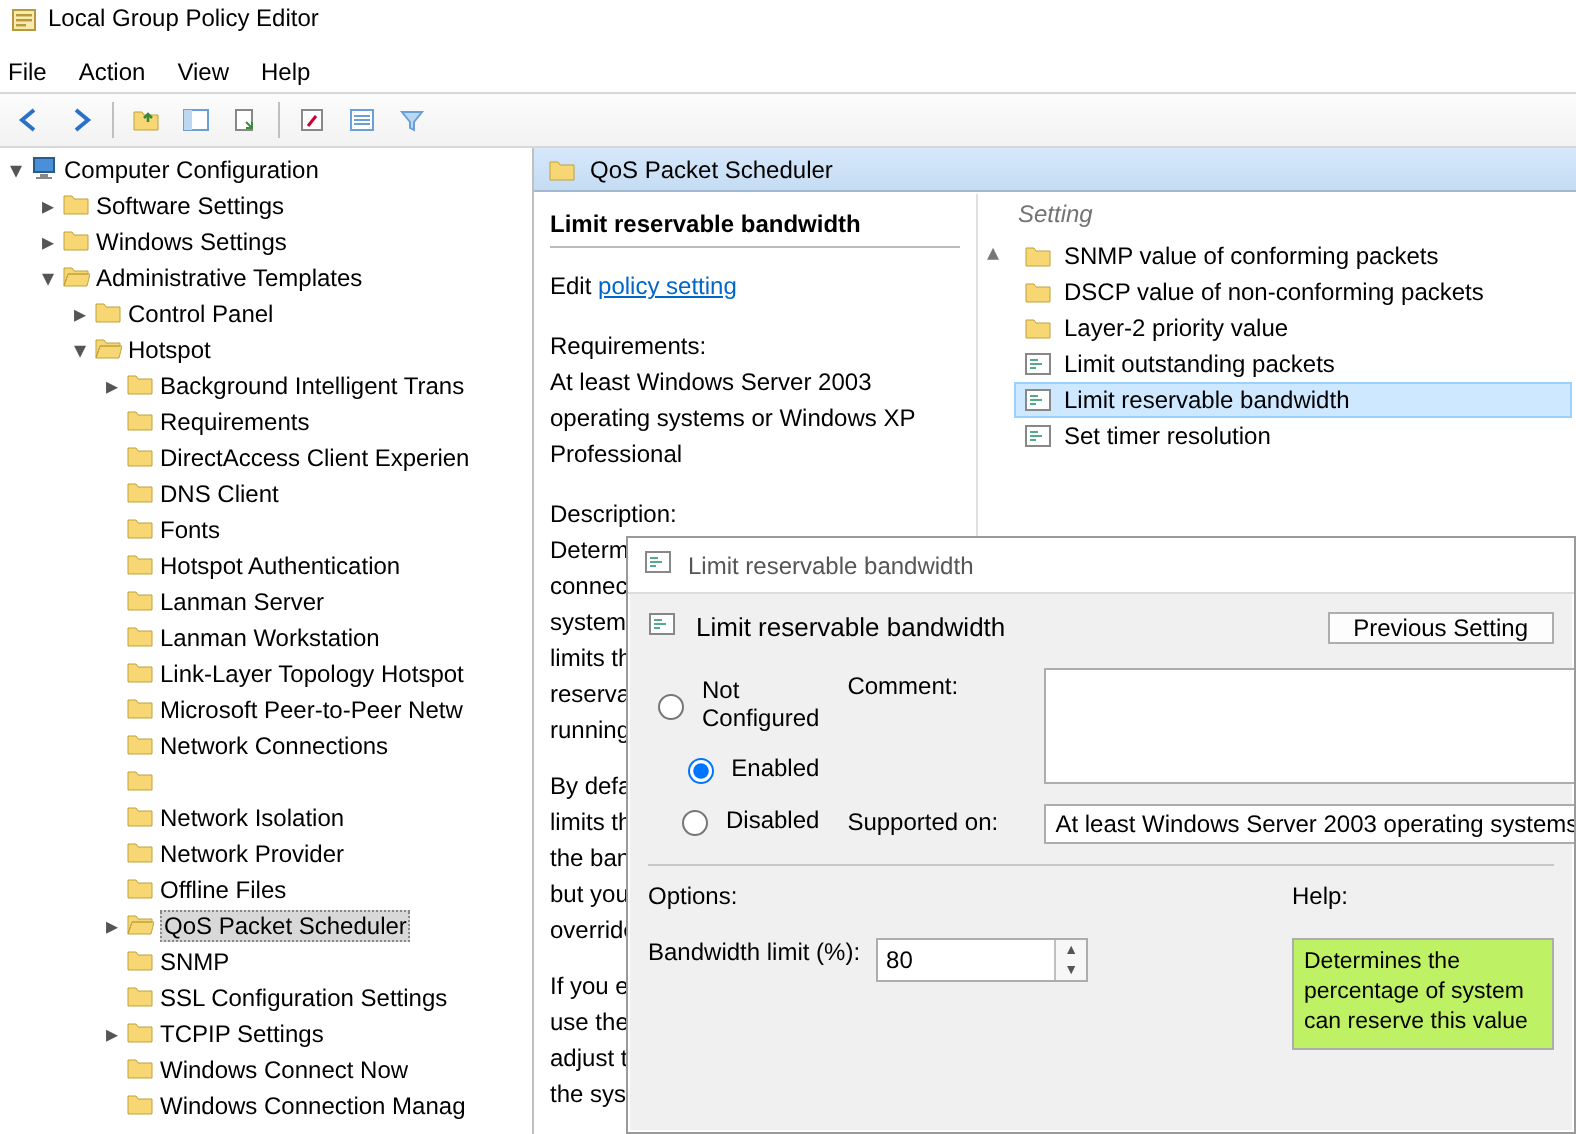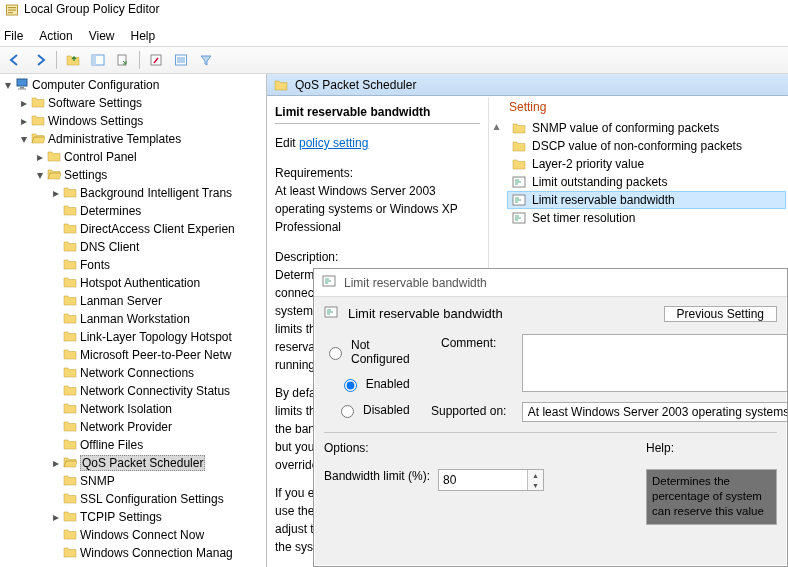--- a/index.html
+++ b/index.html
@@ -33,53 +33,53 @@
   .folder-icon svg, .app-icon svg { width:14px; height:14px;}
   .folder-y { fill:#f7d774; stroke:#bfa23b; stroke-width:0.5;}
   .right-pane { flex:1; display:flex; flex-direction:column; overflow:hidden;}
   .header-band { height: 22px; background: linear-gradient(#d6e8fa, #c5dcf3); border-bottom: 1px solid #a0b8d0; display:flex; align-items:center; padding:0 6px; gap:6px;}
   .header-band .hicon { width:16px; height:16px; display:inline-flex; align-items:center; justify-content:center;}
   .content-row { flex:1; display:flex; overflow:hidden; border-top:1px solid #fff;}
   .desc-col { width: 222px; padding: 6px 8px; line-height:1.5; border-right:1px solid #e0e0e0;}
   .desc-col .title { font-weight:bold; margin-bottom:10px;}
   .desc-col a { color:#0066cc; text-decoration:underline;}
   .list-col { flex:1; position:relative; }
-  .list-head { display:flex; align-items:center; height:20px; padding:0 6px; color:#c2410c;}
+  .list-head { display:flex; align-items:center; height:20px; padding:0 6px; color:#737373;font-style:italic;}
   .list-body { padding: 2px 2px; }
   .list-row { display:flex; align-items:center; height:18px; padding:0 4px; gap:5px;}
   .list-row.sel { background:#cde8ff; border:1px solid #99d1ff; padding:0 3px;}
   .list-icon { width:16px; height:16px; display:inline-flex; align-items:center; justify-content:center;}
   .scroll-ind { position:absolute; left:0; top:22px; width:15px; height:30px; display:flex; flex-direction:column; align-items:center; color:#777;}
   
   .dialog { position:absolute; left:313px; top:268px; width:475px; height:299px; background:#f0f0f0; border:1px solid #9a9a9a; box-shadow:0 0 0 1px #fff inset; overflow:hidden;}
   .dlg-title { height:28px; background:#fff; display:flex; align-items:center; padding:0 8px; gap:8px; border-bottom:1px solid #dcdcdc;}
   .dlg-row1 { display:flex; align-items:center; padding:8px 10px; gap:10px;}
   .dlg-row1 .name { font-size:13px;}
   .dlg-row1 .spacer { flex:1;}
   .btn { height:16px; padding:0 12px; background:#fdfdfd; border:1px solid #adadad; font-size:12px; cursor:default;}
   .dlg-body { display:flex; padding:4px 10px 10px 10px; gap:14px;}
   .radio-col { width:140px; display:flex; flex-direction:column; gap:10px; padding-top:4px;align-items:flex-end;}
   .radio-col label { display:flex; align-items:center; gap:6px;}
   .meta-col { flex:1; display:flex; flex-direction:column; gap:10px;}
   .meta-row { display:flex; align-items:flex-start; gap:8px;}
-  .meta-row .lbl { width:90px; text-align:center; padding-top:2px;}
+  .meta-row .lbl { width:90px; text-align:left; padding-top:2px;}
   .meta-row .box { flex:1; background:#fff; border:1px solid #adadad; height:58px; padding:3px 5px;}
   .meta-row .boxS { flex:1; background:#fff; border:1px solid #adadad; height:20px; padding:2px 5px; overflow:hidden; white-space:nowrap;}
   .divider { height:1px; background:#c8c8c8; margin:0 10px 4px 10px;}
   .lower { display:flex; padding:4px 10px; gap:14px;}
   .options-col { width:308px;}
   .options-col .oplabel { margin-bottom:14px;}
   .options-col .oprow { display:flex; align-items:flex-start; gap:8px;}
   .spinner { display:flex; border:1px solid #adadad; background:#fff; height:22px;}
   .spinner input { border:none; width:88px; padding:2px 4px; font-size:12px;}
   .spinner .spins { width:16px; display:flex; flex-direction:column; border-left:1px solid #c0c0c0;}
   .spinner .spins div { flex:1; display:flex; align-items:center; justify-content:center; font-size:7px; color:#555; background:#f7f7f7;}
   .help-col { flex:1;}
   .help-col .hlabel { margin-bottom:14px;}
-  .help-col .hbox { border:1px solid #adadad; background:#737373; padding:4px 5px; height:56px; font-size:11.5px; line-height:1.3;}
+  .help-col .hbox { border:1px solid #adadad; background:#bef264; padding:4px 5px; height:56px; font-size:11.5px; line-height:1.3;}
   .computer-icon svg {width:14px;height:14px;}
   .setting-icon svg { width:14px; height:14px;}
   .bold-tab { border-bottom:1px solid #bbb; padding-bottom:2px;}
 </style>
 </head>
 <body>
 
 <svg width="0" height="0" style="position:absolute">
   <defs>
     <g id="svg-folder">
@@ -224,39 +224,39 @@
                       </svg></span>
                     <span class="label">Control Panel</span>
                   </div>
                 </li>
               <li>
                 <div class="node">
                     <span class="tw">▾</span>
                     <span class="folder-icon"><svg>
                         <use href="#svg-folder-open"></use>
                       </svg></span>
-                    <span class="label">Settings</span>
+                    <span class="label">Hotspot</span>
                   </div>
                 <ul id="network-leaves">
                     <li>
                       <div class="node ">
     <span class="tw">▸</span>
     <span class="folder-icon"><svg>
                             <use href="#svg-folder"></use>
                           </svg></span>
     <span class="label">Background Intelligent Trans</span>
                       </div>
                     </li>
                     <li>
                       <div class="node ">
     <span class="tw"></span>
     <span class="folder-icon"><svg>
                             <use href="#svg-folder"></use>
                           </svg></span>
-    <span class="label">Determines</span>
+    <span class="label">Requirements</span>
                       </div>
                     </li>
                     <li>
                       <div class="node ">
     <span class="tw"></span>
     <span class="folder-icon"><svg>
                             <use href="#svg-folder"></use>
                           </svg></span>
     <span class="label">DirectAccess Client Experien</span>
                       </div>
@@ -332,21 +332,20 @@
                           </svg></span>
     <span class="label">Network Connections</span>
                       </div>
                     </li>
                     <li>
                       <div class="node ">
     <span class="tw"></span>
     <span class="folder-icon"><svg>
                             <use href="#svg-folder"></use>
                           </svg></span>
-    <span class="label">Network Connectivity Status</span>
                       </div>
                     </li>
                     <li>
                       <div class="node ">
     <span class="tw"></span>
     <span class="folder-icon"><svg>
                             <use href="#svg-folder"></use>
                           </svg></span>
     <span class="label">Network Isolation</span>
                       </div>

